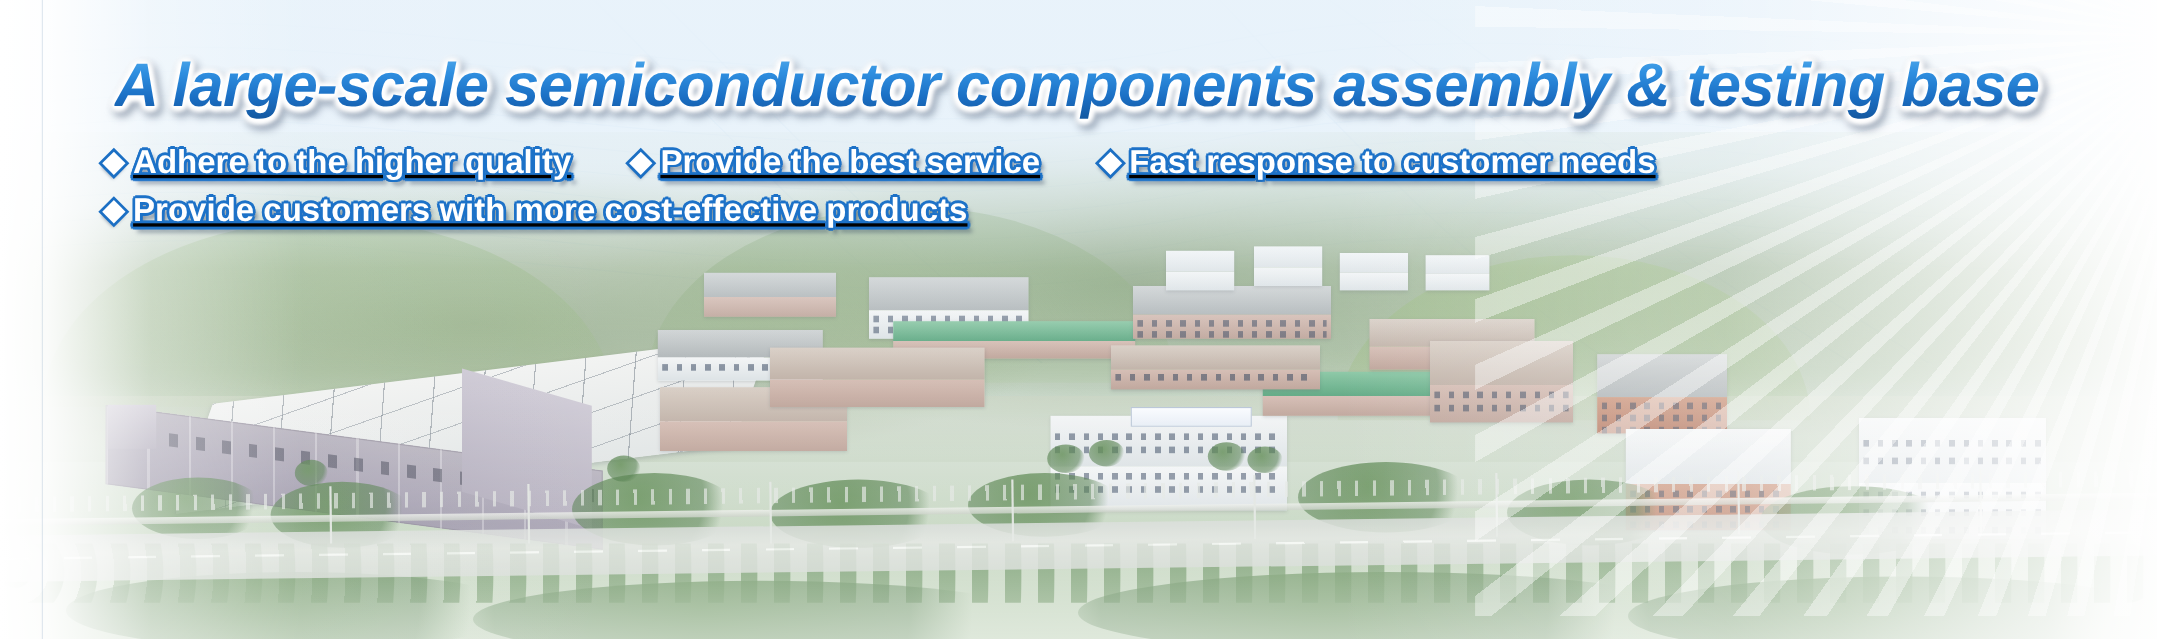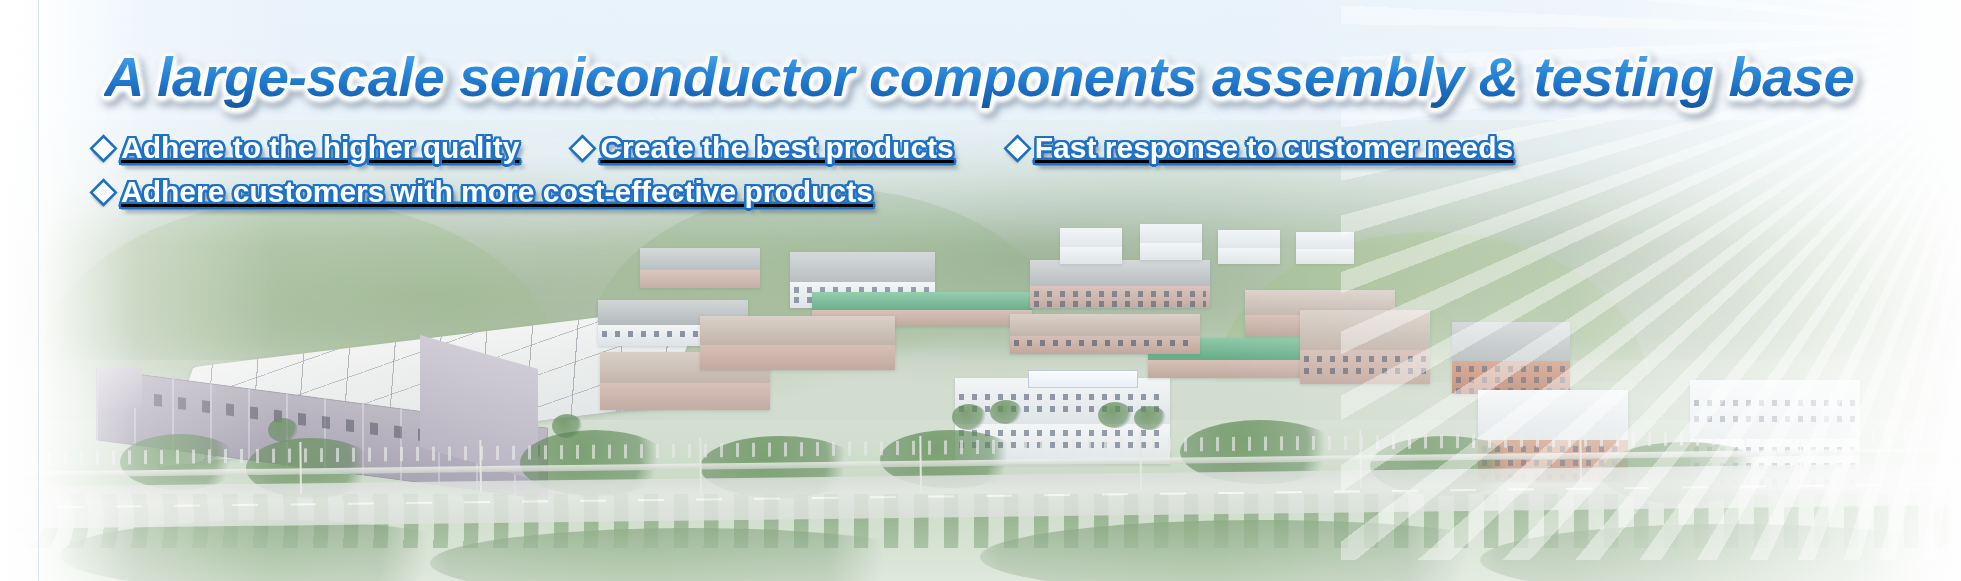--- a/index.html
+++ b/index.html
@@ -421,31 +421,31 @@
 
     <div class="bullets">
 
       <div class="brow">
         <span class="bullet">
           <span class="dia"></span>
           <span class="txt">Adhere to the higher quality</span>
         </span>
         <span class="bullet">
           <span class="dia"></span>
-          <span class="txt">Create the best products</span>
+          <span class="txt">Provide the best service</span>
         </span>
         <span class="bullet">
           <span class="dia"></span>
           <span class="txt">Fast response to customer needs</span>
         </span>
       </div>
 
       <div class="brow">
         <span class="bullet">
           <span class="dia"></span>
-          <span class="txt">Adhere customers with more cost-effective products</span>
+          <span class="txt">Provide customers with more cost-effective products</span>
         </span>
       </div>
 
     </div>
   </div>
 
 </div>
 
 </body></html>

